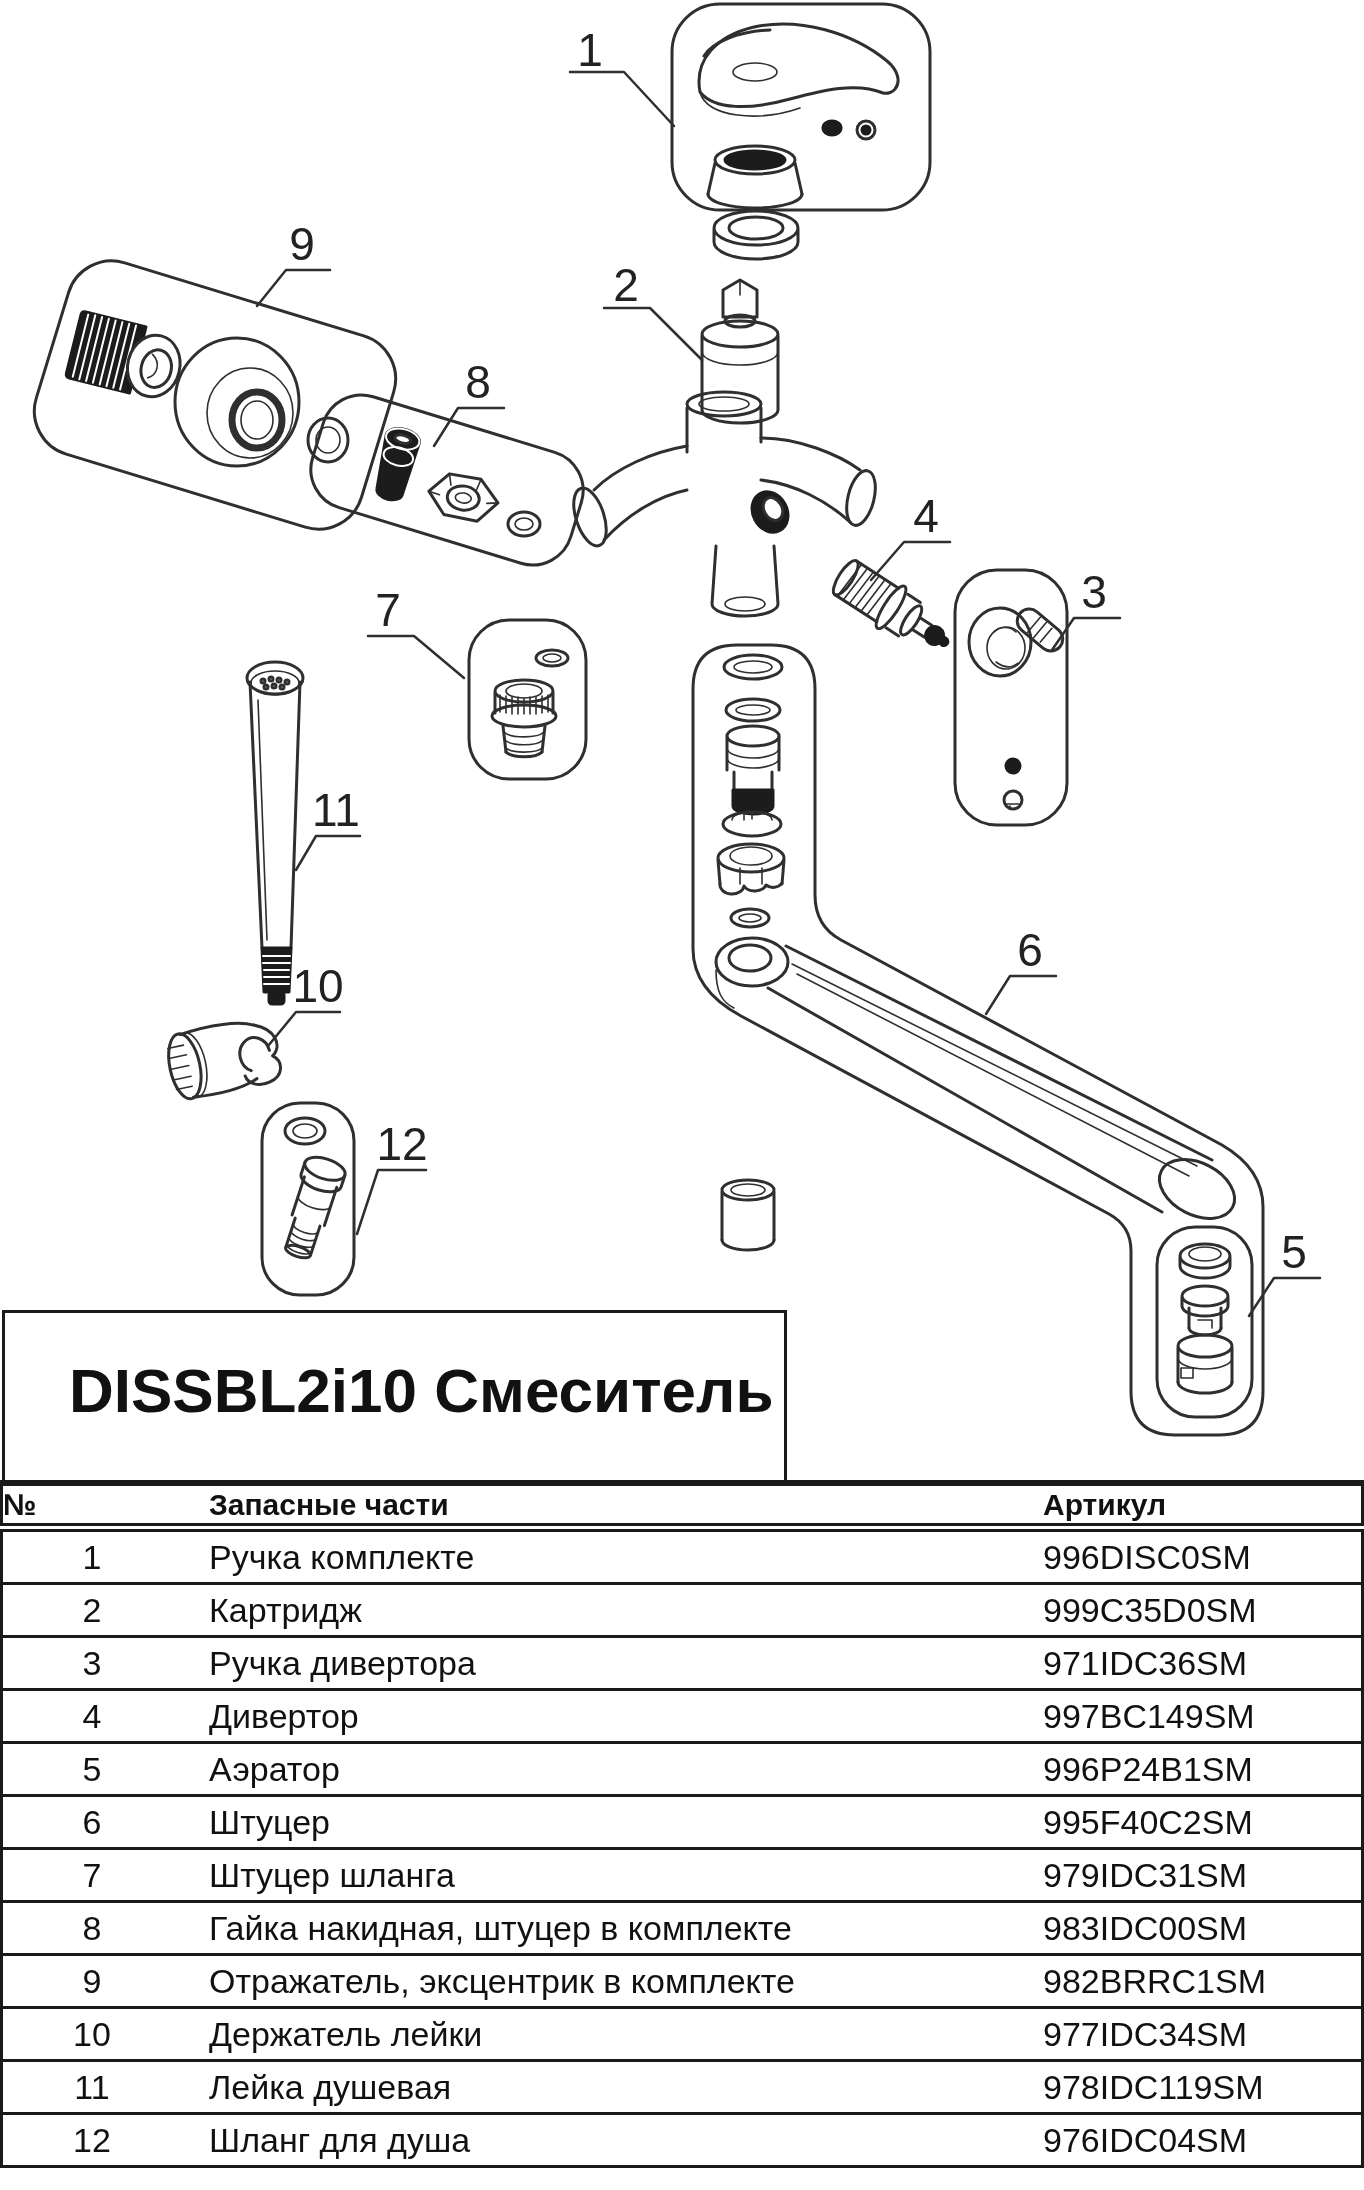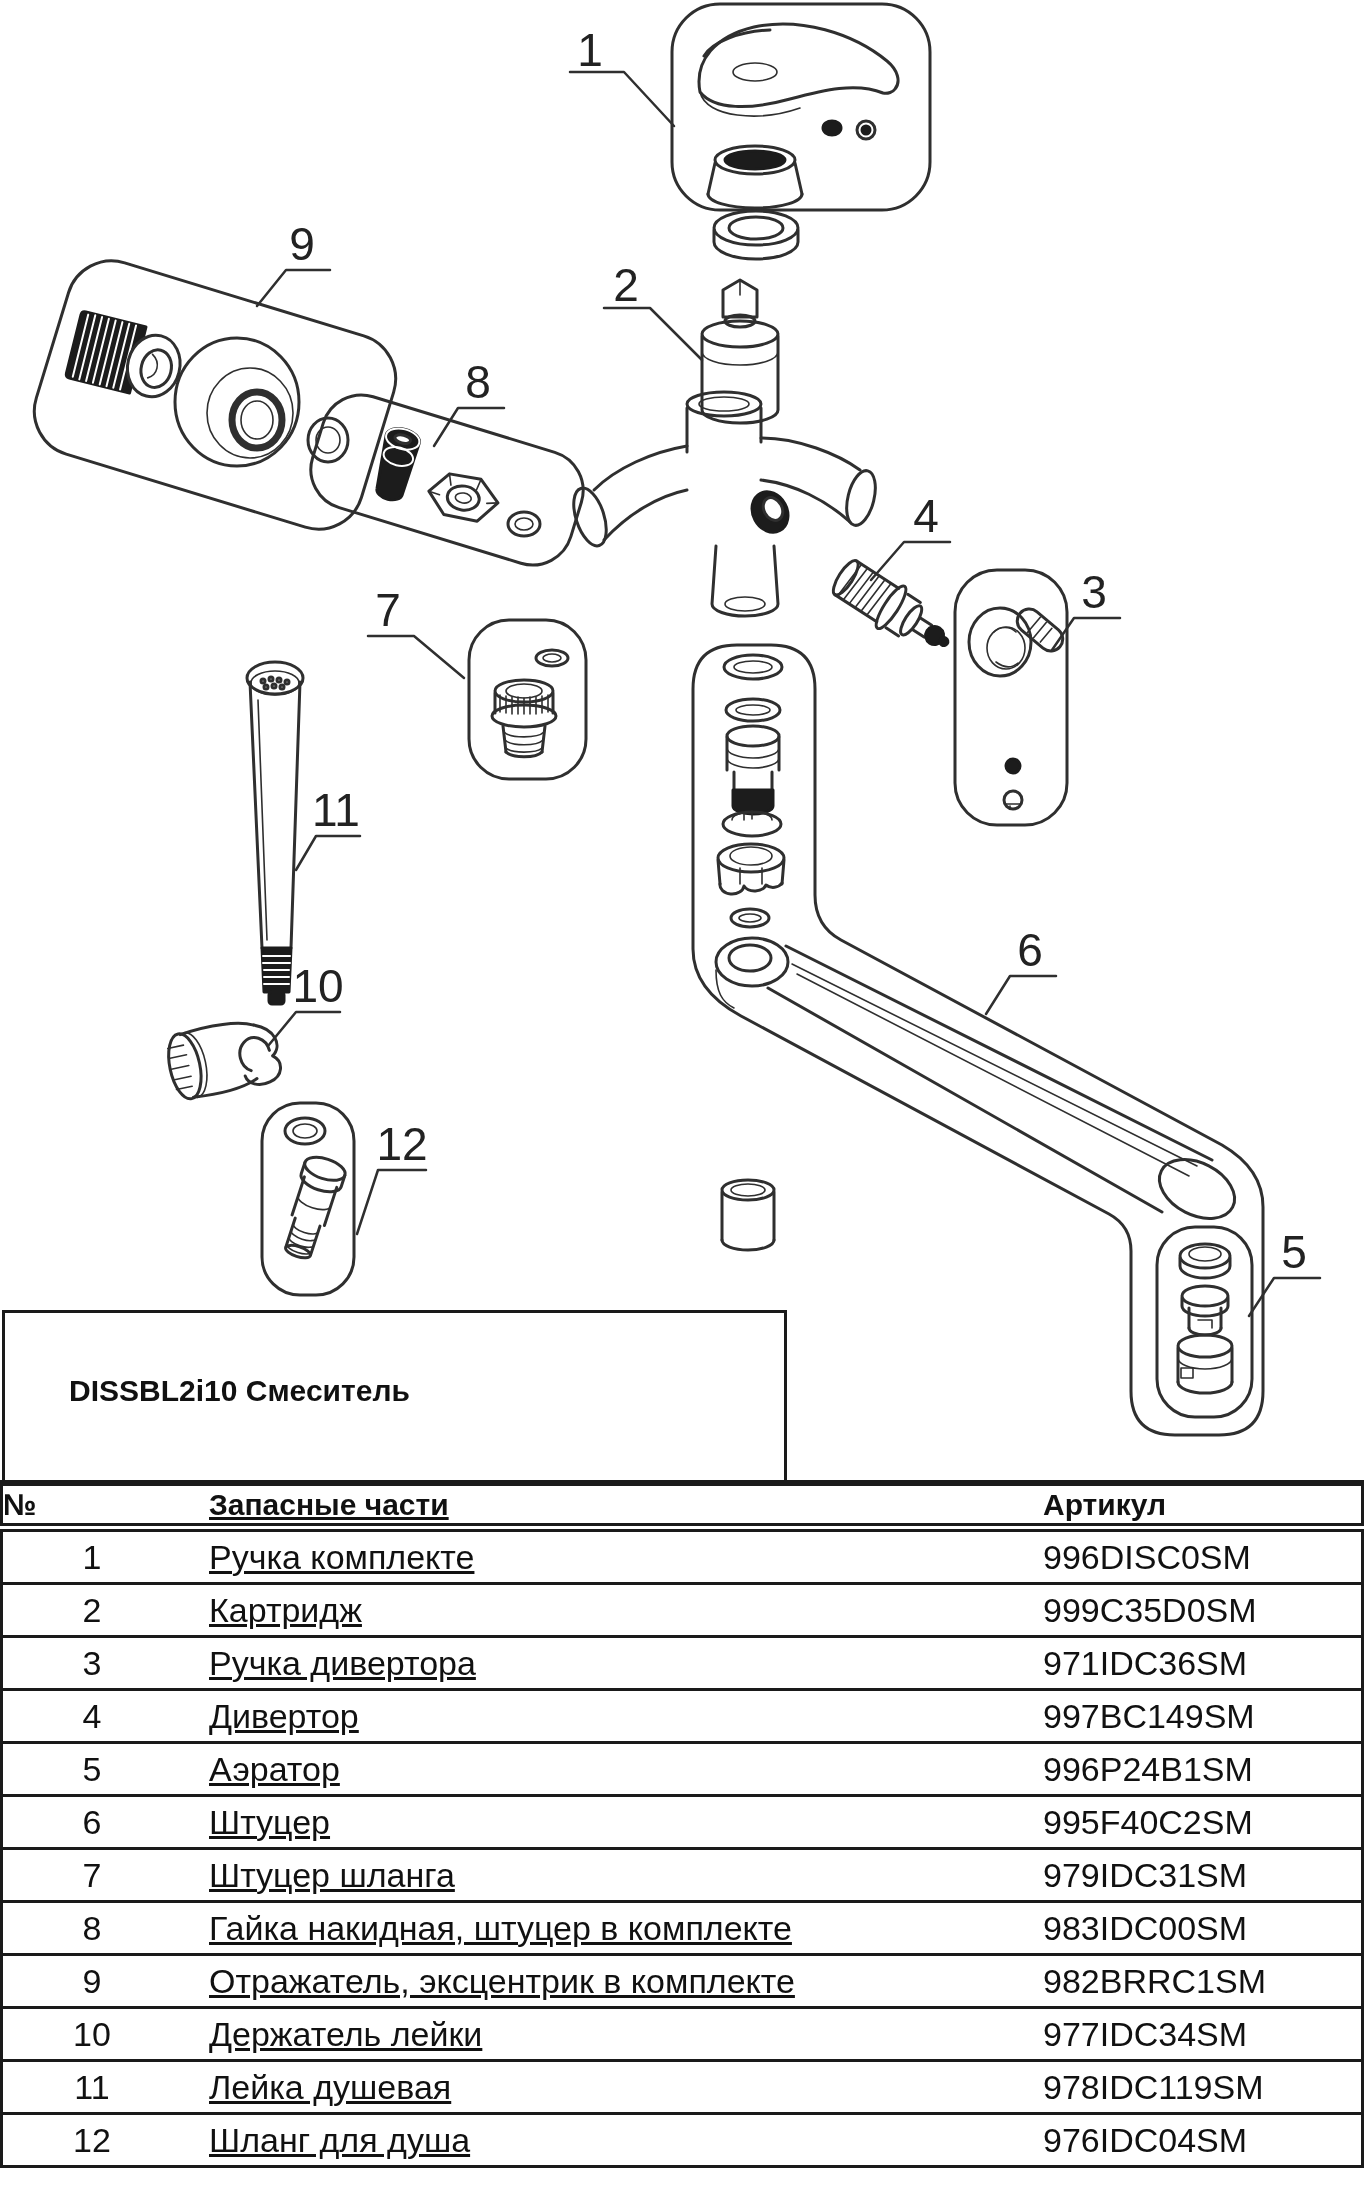--- a/index.html
+++ b/index.html
@@ -22,40 +22,40 @@
     fill:#222; font-size:46px; font-family:"Liberation Sans",sans-serif;
     text-anchor:middle; stroke:none;
   }
   .callout path{stroke-width:2.5;}
 
   .title-box{
     position:absolute; left:2px; top:1310px; width:785px; height:170px;
     box-sizing:border-box;
     border:3px solid #1a1a1a; border-bottom:none;
     padding:46px 0 0 64px;
-    font-size:30px; line-height:64px; font-weight:600; color:#111;
+    font-size:62px; line-height:64px; font-weight:600; color:#111;
   }
   table.parts{
     position:absolute; left:0; top:1480px; width:1364px;
     border-collapse:collapse; table-layout:fixed;
     box-sizing:border-box;
     border:3px solid #1a1a1a; border-top:6px solid #1a1a1a;
   }
   table.parts th{
     height:37px; font-size:30px; font-weight:bold; text-align:left;
     border-bottom:9px double #1a1a1a; padding:0;
   }
   table.parts td{
     height:50px; font-size:34px; font-weight:400;
     border-bottom:3px solid #1a1a1a; padding:0;
   }
   table.parts tr:last-child td{border-bottom:none;}
   .col-num{width:178px; text-align:center;}
   th.col-num{text-align:center;}
-  .col-name{padding-left:28px !important;text-decoration:underline;}
+  .col-name{padding-left:28px !important;}
   .col-art{width:318px;}
 </style>
 </head>
 <body>
 
 <div class="page">
 
   <svg class="ln" width="1364" height="1480" viewBox="0 0 1364 1480" aria-hidden="true">
 
     <g>

